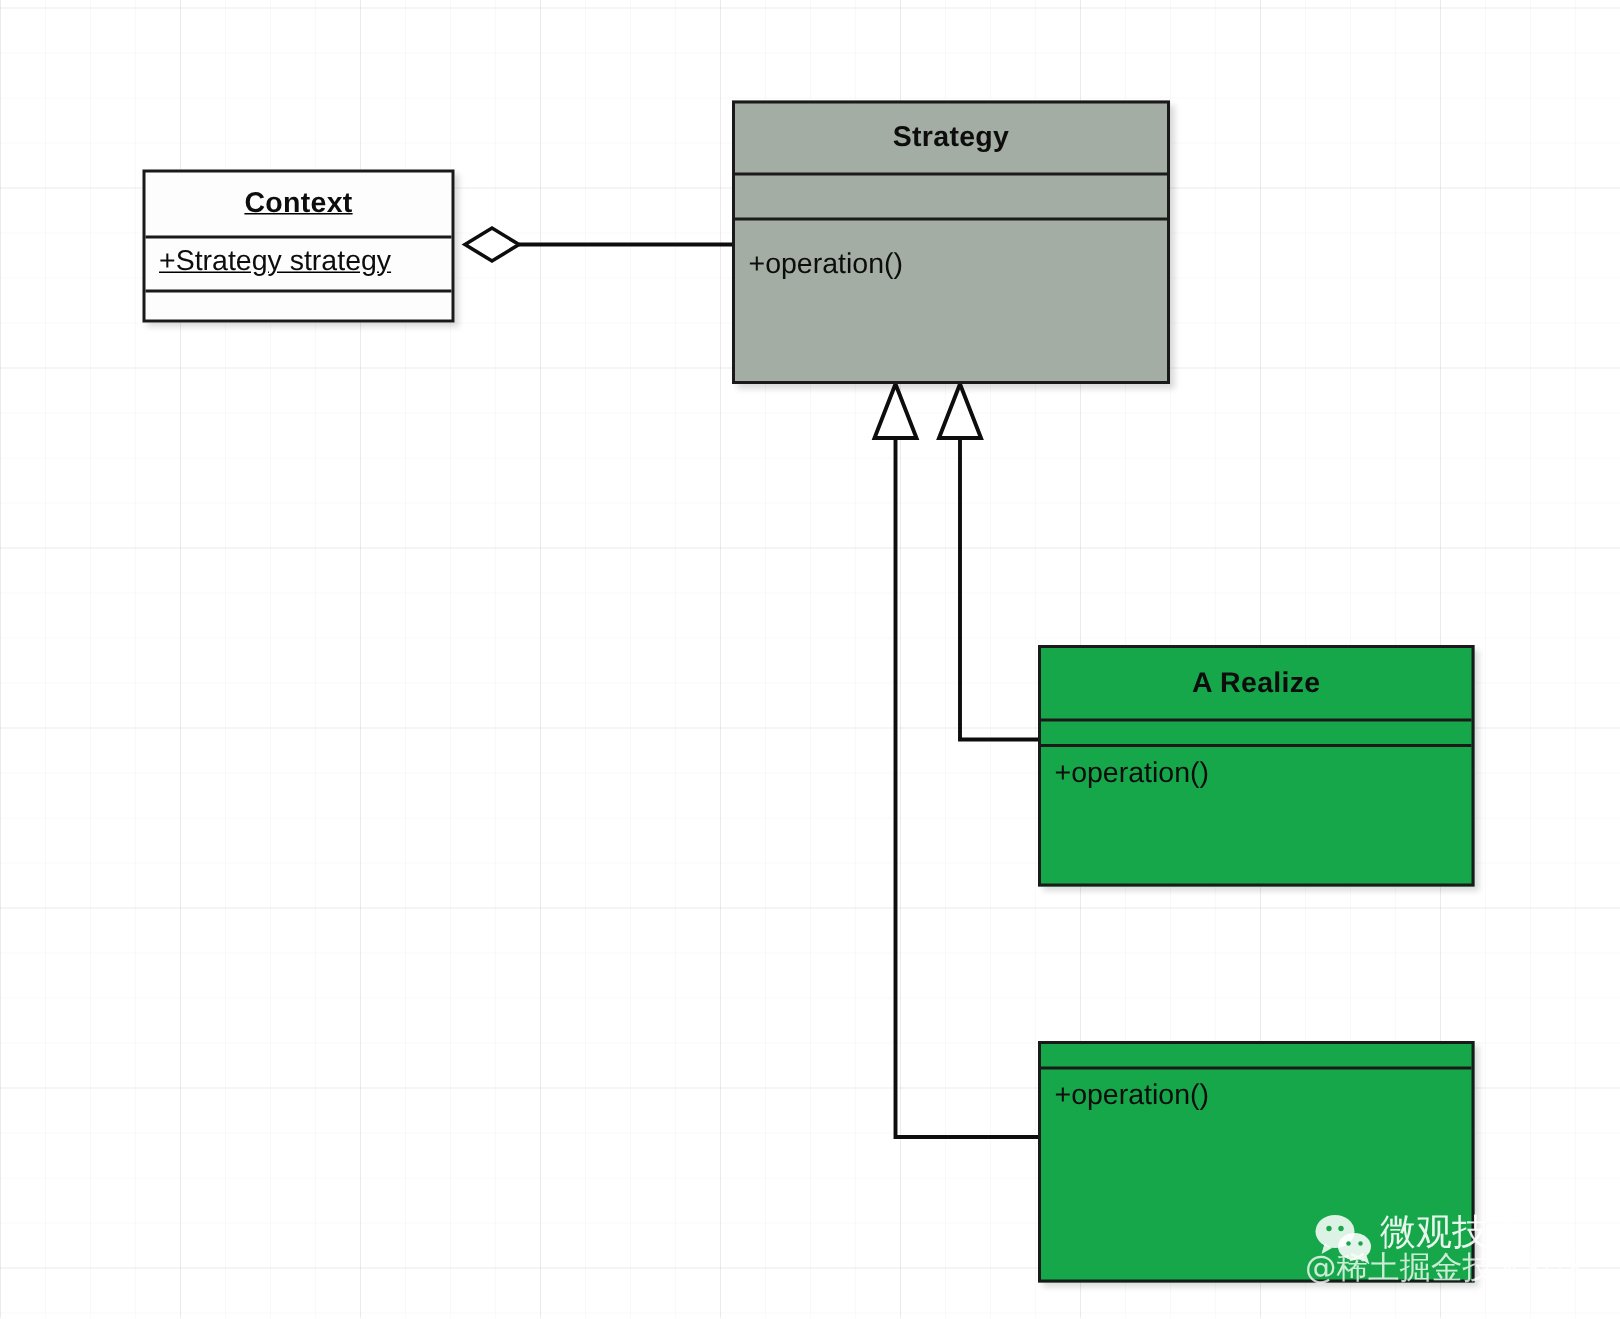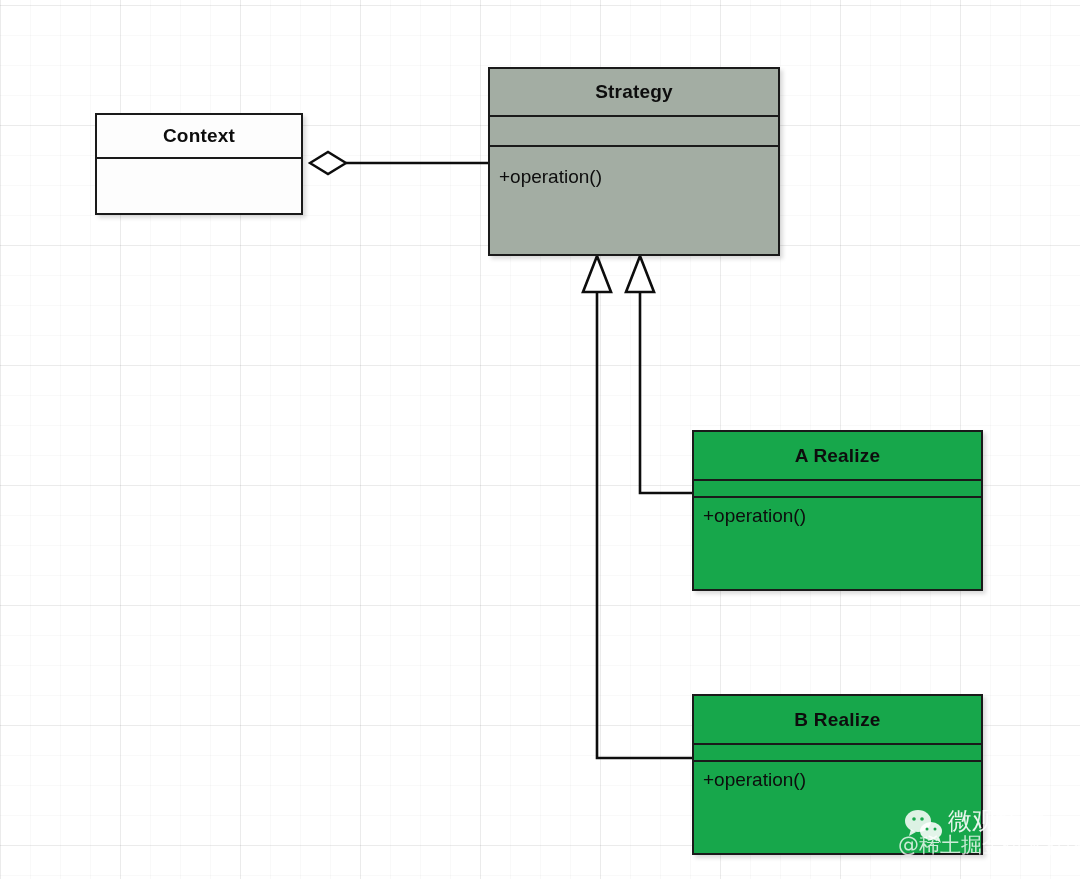--- a/index.html
+++ b/index.html
@@ -56,21 +56,21 @@
     letter-spacing: 0.2px;
   }
   .member-text {
     font-size: 19px;
     color: #0d0d0d;
     white-space: nowrap;
     margin-top: 47px;
   }
 
   
-  .fill-white   { background: #fdfdfd; }
+  .fill-white   { background: #fdfdfd; text-decoration: underline; }
   .fill-gray    { background: #a3ada3; gap: 12px; }
   .fill-green   { background: #17a74b; }
 
   
   svg.edges {
     position: absolute;
     left: 0;
     top: 0;
     width: 1080px;
     height: 879px;
@@ -91,21 +91,21 @@
   svg.edges .diamond-head {
     fill: #ffffff;
     stroke: #0d0d0d;
     stroke-width: 2.4;
     stroke-linejoin: miter;
   }
 
   
   .watermark {
     position: absolute;
-    left: 892px;
+    left: 864px;
     top: 805px;
     width: 180px;
     height: 66px;
     pointer-events: none;
     user-select: none;
   }
   .wm-logo {
     position: absolute;
     left: 12px;
     top: 4px;
@@ -151,20 +151,23 @@
     <g>
       <path class="edge-line" d="M 597 292 L 597 758 L 692 758"></path>
       <polygon class="arrow-head" points="597,256 611,292 583,292"></polygon>
     </g>
   </svg>
 
   <div class="uml-class fill-white" style="left:95px; top:113px; width:208px; height:102px;">
     <div class="compartment title" style="height:44px;">
       <span class="title-text">Context</span>
     </div>
+    <div class="compartment middle" style="height:36px; padding-left:9px; padding-top:5px;">
+      <span class="member-text">+Strategy strategy</span>
+    </div>
     <div class="compartment body" style="flex:1;"></div>
   </div>
 
   <div class="uml-class fill-gray" style="left:488px; top:67px; width:292px; height:189px;">
     <div class="compartment title" style="height:48px;">
       <span class="title-text">Strategy</span>
     </div>
     <div class="compartment middle" style="height:18px;"></div>
     <div class="compartment body" style="flex:1;">
       <span class="member-text">+operation()</span>
@@ -175,23 +178,20 @@
     <div class="compartment title" style="height:49px;">
       <span class="title-text">A Realize</span>
     </div>
     <div class="compartment middle" style="height:17px;"></div>
     <div class="compartment body" style="flex:1;">
       <span class="member-text">+operation()</span>
     </div>
   </div>
 
   <div class="uml-class fill-green" style="left:692px; top:694px; width:291px; height:161px;">
-    <div class="compartment title" style="height:49px;">
-      <span class="title-text">B Realize</span>
-    </div>
     <div class="compartment middle" style="height:17px;"></div>
     <div class="compartment body" style="flex:1;">
       <span class="member-text">+operation()</span>
     </div>
   </div>
 
   <div class="watermark">
     <svg class="wm-logo" viewBox="0 0 40 34">
       <ellipse cx="14" cy="12" rx="13" ry="11" fill="rgba(255,255,255,0.85)"></ellipse>
       <polygon points="7,20 5,27 12,23" fill="rgba(255,255,255,0.85)"></polygon>

